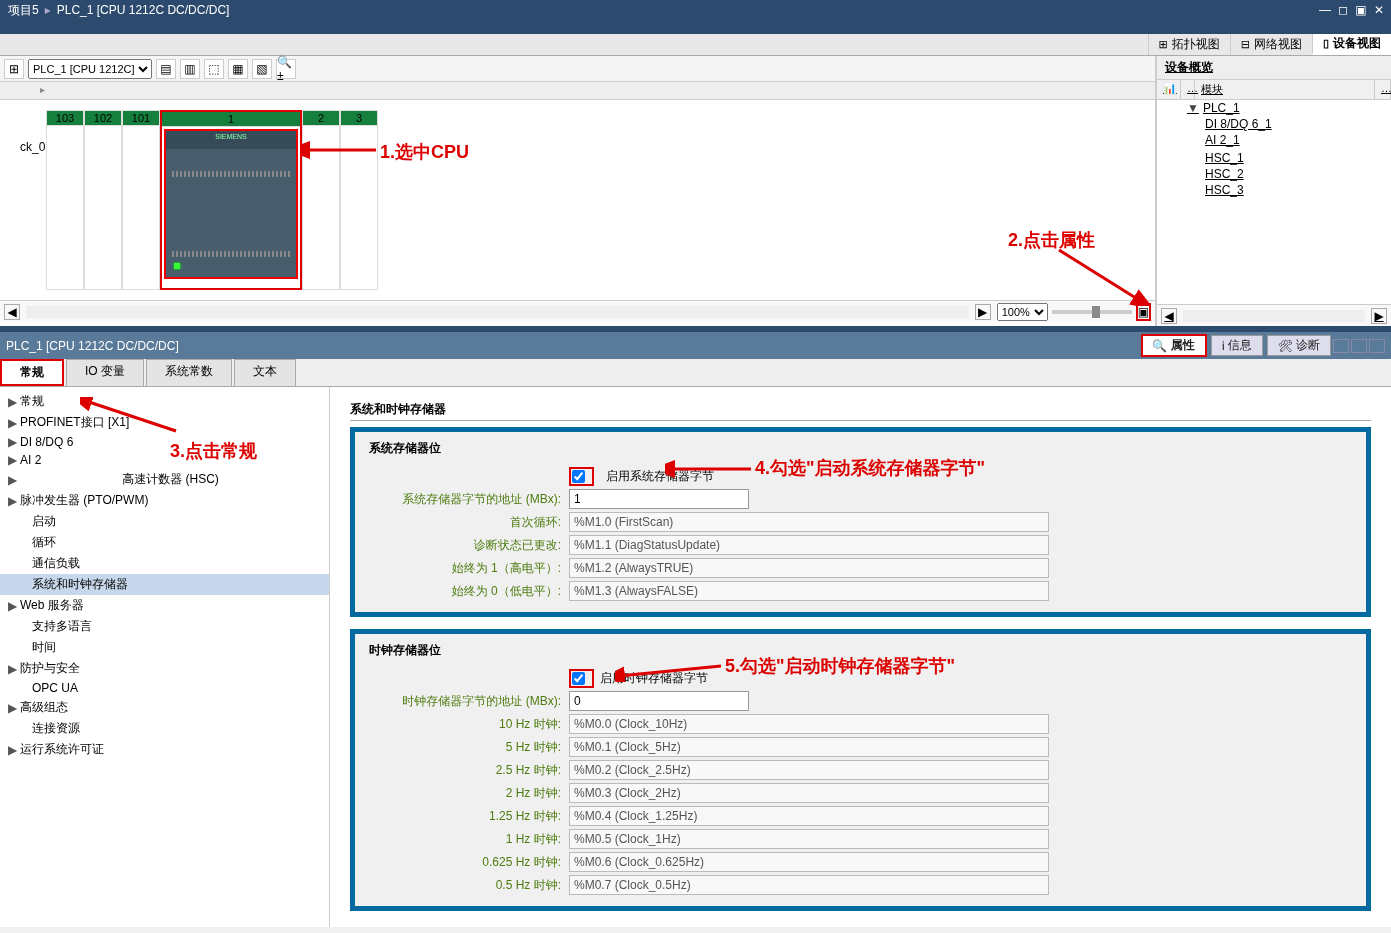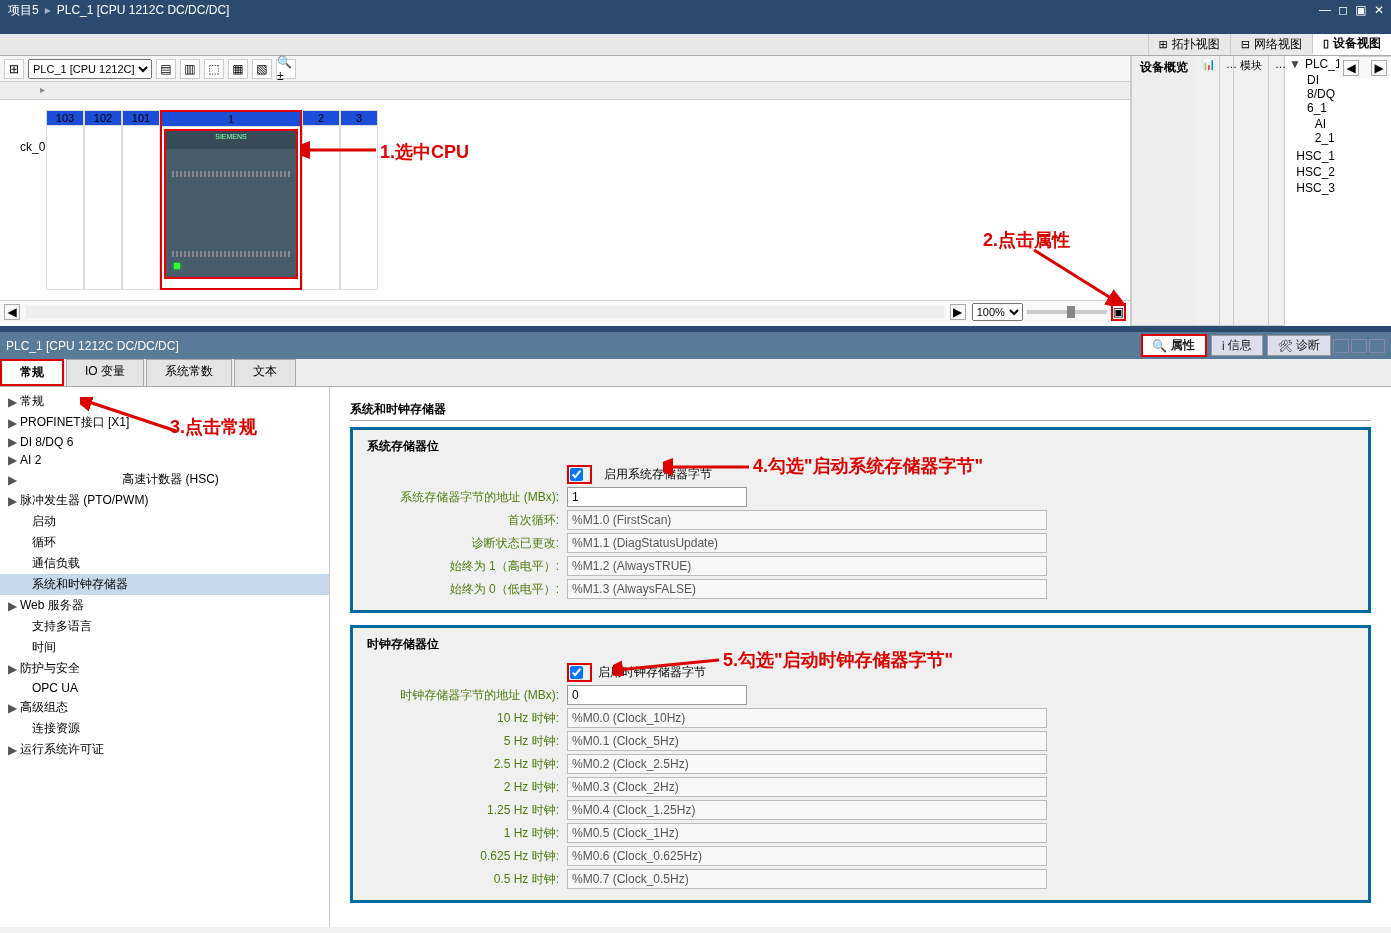--- a/index.html
+++ b/index.html
@@ -20,36 +20,36 @@
 
 .main-row { display: flex; height: 270px; background: #fff; }
 .device-area { flex: 1; position: relative; border-right: 1px solid #ccc; }
 .toolbar { height: 26px; background: #f5f5f5; border-bottom: 1px solid #ccc; display: flex; align-items: center; padding: 0 4px; gap: 4px; }
 .toolbar .icon-btn { width: 20px; height: 20px; border: 1px solid #ccc; background: #fff; cursor: pointer; display: inline-flex; align-items: center; justify-content: center; }
 .toolbar select { height: 20px; font-size: 11px; }
 
 .rack-view { position: relative; height: 200px; background: #fff; padding: 10px 20px; }
 .rack-grid { display: flex; height: 180px; }
 .slot { border: 1px solid #ddd; min-width: 38px; text-align: center; }
-.slot-head { background: #1d4ed8; border-bottom: 1px solid #ddd; font-size: 11px; padding: 1px 4px; }
+.slot-head { background: #15803d; border-bottom: 1px solid #ddd; font-size: 11px; padding: 1px 4px; }
 .slot.wide { min-width: 142px; }
 .cpu-module { background: #475d6c; height: 150px; margin: 2px; position: relative; border: 2px solid #e00; }
 .cpu-top { background: #374a57; height: 18px; color: #8fa; font-size: 7px; padding: 2px 4px; }
 .cpu-led { width: 6px; height: 6px; background: #3f3; position: absolute; bottom: 8px; left: 8px; box-shadow: 0 0 3px #0f0; }
 .cpu-io { position: absolute; top: 40px; left: 6px; right: 6px; height: 6px; background: repeating-linear-gradient(90deg, #888 0 2px, #475d6c 2px 4px); }
 .cpu-io2 { position: absolute; bottom: 20px; left: 6px; right: 6px; height: 6px; background: repeating-linear-gradient(90deg, #888 0 2px, #475d6c 2px 4px); }
 
 .status-row { height: 22px; display: flex; align-items: center; border-top: 1px solid #ccc; background: #f8f8f8; padding: 0 4px; gap: 6px; }
 .status-row .scroll-l, .status-row .scroll-r { width: 16px; height: 16px; border: 1px solid #aaa; text-align: center; cursor: pointer; line-height: 14px; }
 .status-row .zoom { margin-left: auto; display: flex; align-items: center; gap: 4px; }
 .status-row select { height: 18px; font-size: 11px; }
 .zoom-slider { width: 80px; height: 4px; background: #ccc; position: relative; }
 .zoom-slider .thumb { width: 8px; height: 12px; background: #888; position: absolute; top: -4px; left: 40px; }
 
-.overview-panel { width: 260px; background: #fff; border-left: 1px solid #ccc; display: flex; flex-direction: row; }
+.overview-panel { width: 235px; background: #fff; border-left: 1px solid #ccc; display: flex; flex-direction: column; text-decoration: underline; }
 .overview-header { background: #eee; border-bottom: 1px solid #ccc; padding: 3px 8px; font-weight: bold; }
 .overview-cols { display: flex; border-bottom: 1px solid #ccc; background: #f0f0f0; }
 .overview-cols .c { padding: 2px 6px; border-right: 1px solid #ccc; font-size: 11px; }
 .overview-cols .c.icon { width: 24px; }
 .overview-cols .c.mod { flex: 1; }
 .tree-body { flex: 1; overflow: auto; }
 .tree-row { display: flex; padding: 1px 4px; cursor: pointer; }
 .tree-row .ind { display: inline-block; }
 .caret { color: #444; margin-right: 4px; }
 
@@ -67,21 +67,21 @@
 
 .props-body { display: flex; height: 540px; background: #fff; }
 .nav-tree { width: 330px; border-right: 1px solid #ccc; overflow: auto; padding: 4px 0; }
 .nav-item { padding: 2px 8px; cursor: pointer; display: flex; align-items: center; }
 .nav-item.selected { background: #c8d8ec; }
 .nav-item .tcaret { width: 12px; color: #555; }
 .nav-item .lbl { flex: 1; }
 
 .content { flex: 1; overflow: auto; padding: 8px 20px; }
 .section-title { font-weight: bold; margin: 6px 0; border-bottom: 1px solid #aaa; padding-bottom: 2px; }
-.group-box { background: #f0f0f0; border: 3px solid #0369a1; padding: 8px 14px; margin-bottom: 12px; }
+.group-box { background: #f0f0f0; border: 5px solid #0369a1; padding: 8px 14px; margin-bottom: 12px; }
 .group-title { font-weight: bold; margin-bottom: 10px; }
 .form-row { display: flex; align-items: center; margin: 3px 0; }
 .form-row .flabel { width: 200px; text-align: right; padding-right: 8px; color: #4d7c0f; }
 .form-row .finput { width: 180px; height: 20px; border: 1px solid #999; background: #fff; padding: 0 4px; }
 .form-row .freadonly { width: 480px; height: 20px; border: 1px solid #bbb; background: #f8f8f8; padding: 2px 4px; color: #555; }
 .form-row .fcheck { margin-right: 6px; }
 .check-wrap { border: 2px solid #d00; padding: 1px; display: inline-flex; }
 
 .annotation { position: absolute; color: #d00; font-size: 18px; font-weight: bold; pointer-events: none; z-index: 100; }
 .arrow { position: absolute; pointer-events: none; z-index: 99; }
@@ -343,21 +343,21 @@
       <div class="nav-item">
         <span class="tcaret"></span>
         <span class="lbl" style="padding-left:12px;">连接资源</span>
       </div>
       <div class="nav-item">
         <span class="tcaret">▶</span>
         <span class="lbl" style="padding-left:0px;">运行系统许可证</span>
       </div>
     </div>
 
-  <div class="annotation" style="top:28px;left:170px;">3.点击常规</div>
+  <div class="annotation" style="top:52px;left:170px;">3.点击常规</div>
   <svg class="arrow" style="top:10px;left:80px;width:100px;height:40px;">
       <defs>
         <marker id="ah3" markerWidth="10" markerHeight="10" refX="2" refY="3" orient="auto">
           <path d="M0,0 L0,6 L8,3 z" fill="#d00"></path>
         </marker>
       </defs>
       <line x1="96" y1="34" x2="6" y2="4" stroke="#d00" stroke-width="3" marker-end="url(#ah3)"></line>
     </svg>
 
   <div class="content">

